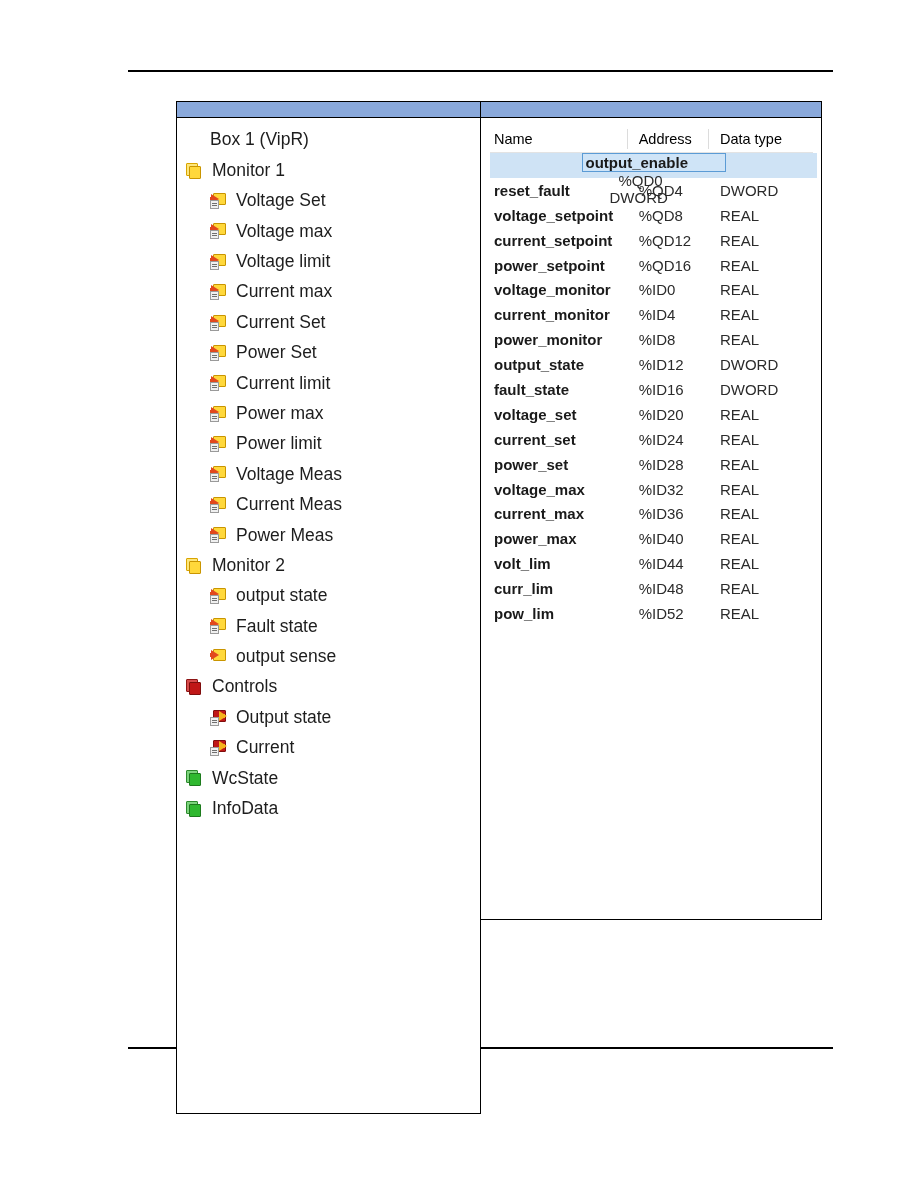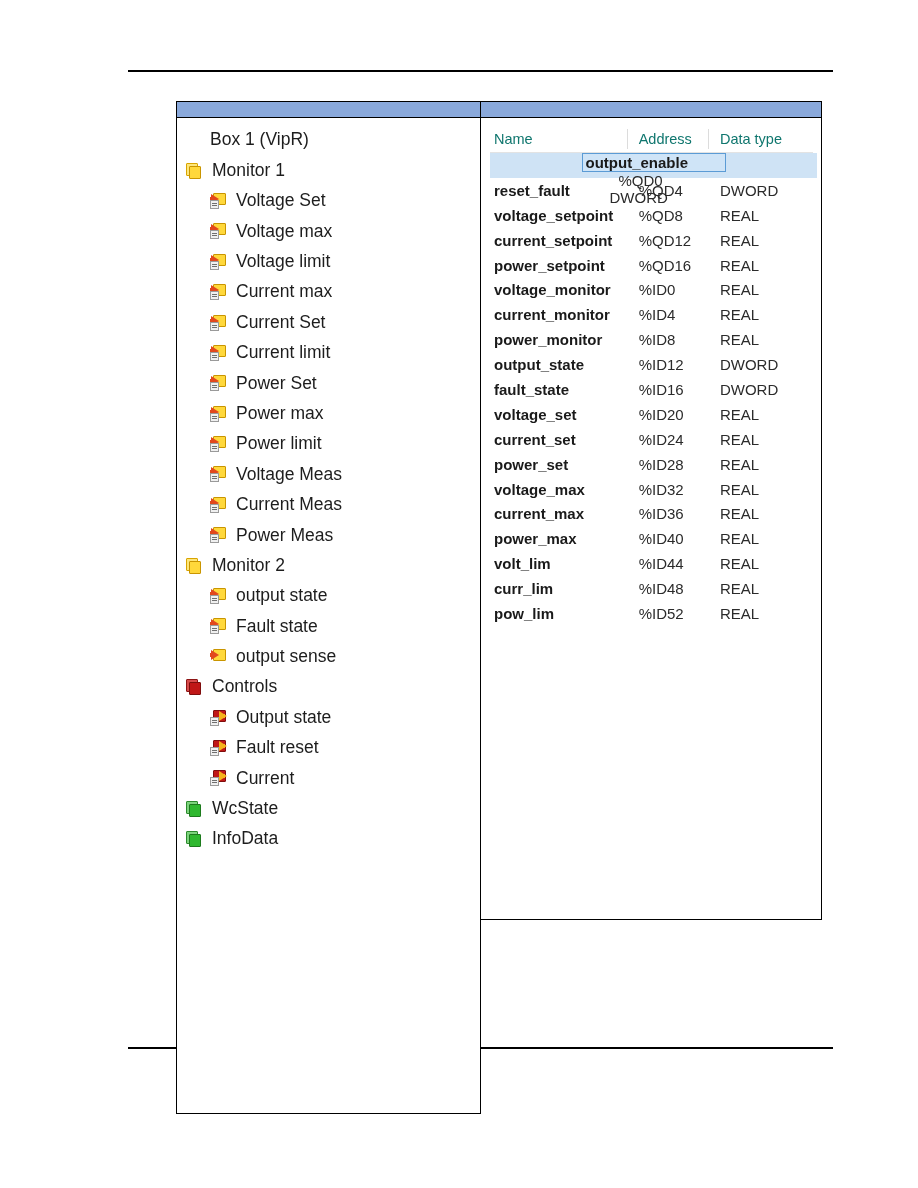--- a/index.html
+++ b/index.html
@@ -180,21 +180,21 @@
     position: absolute;
     left: 9px;
     top: 8px;
     right: 8px;
   }
   .grid-head {
     display: flex;
     height: 26px;
     align-items: flex-start;
     font-size: 14.5px;
-    color: #0f766e;
+    color: #000000;
     border-bottom: 1px solid #e3e3e3;
   }
   .grid-head .cell { position: relative; height: 26px; display:flex; align-items:center; }
   .grid-head .cell + .cell::before {
     content:"";
     position:absolute;
     left: -6px; top: 3px;
     width: 1px; height: 20px;
     background: #dcdcdc;
   }
@@ -299,29 +299,29 @@
               <span class="badge"></span>
             </span>
             <span class="label">Current Set</span>
           </div>
           <div class="tree-item depth2">
             <span class="ico ico-var ico-in">
               <span class="box"></span>
               <span class="arrow"></span>
               <span class="badge"></span>
             </span>
+            <span class="label">Power Set</span>
+          </div>
+          <div class="tree-item depth2">
+            <span class="ico ico-var ico-in">
+              <span class="box"></span>
+              <span class="arrow"></span>
+              <span class="badge"></span>
+            </span>
             <span class="label">Current limit</span>
-          </div>
-          <div class="tree-item depth2">
-            <span class="ico ico-var ico-in">
-              <span class="box"></span>
-              <span class="arrow"></span>
-              <span class="badge"></span>
-            </span>
-            <span class="label">Power Set</span>
           </div>
           <div class="tree-item depth2">
             <span class="ico ico-var ico-in">
               <span class="box"></span>
               <span class="arrow"></span>
               <span class="badge"></span>
             </span>
             <span class="label">Power max</span>
           </div>
           <div class="tree-item depth2">
@@ -393,28 +393,20 @@
             </span>
             <span class="label">Controls</span>
           </div>
           <div class="tree-item depth2">
             <span class="ico ico-var ico-out">
               <span class="box"></span>
               <span class="arrow"></span>
               <span class="badge"></span>
             </span>
             <span class="label">Output state</span>
-          </div>
-          <div class="tree-item depth2">
-            <span class="ico ico-var ico-out">
-              <span class="box"></span>
-              <span class="arrow"></span>
-              <span class="badge"></span>
-            </span>
-            <span class="label">Fault reset</span>
           </div>
           <div class="tree-item depth2">
             <span class="ico ico-var ico-out">
               <span class="box"></span>
               <span class="arrow"></span>
               <span class="badge"></span>
             </span>
             <span class="label">Current</span>
           </div>
           <div class="tree-item depth1">

